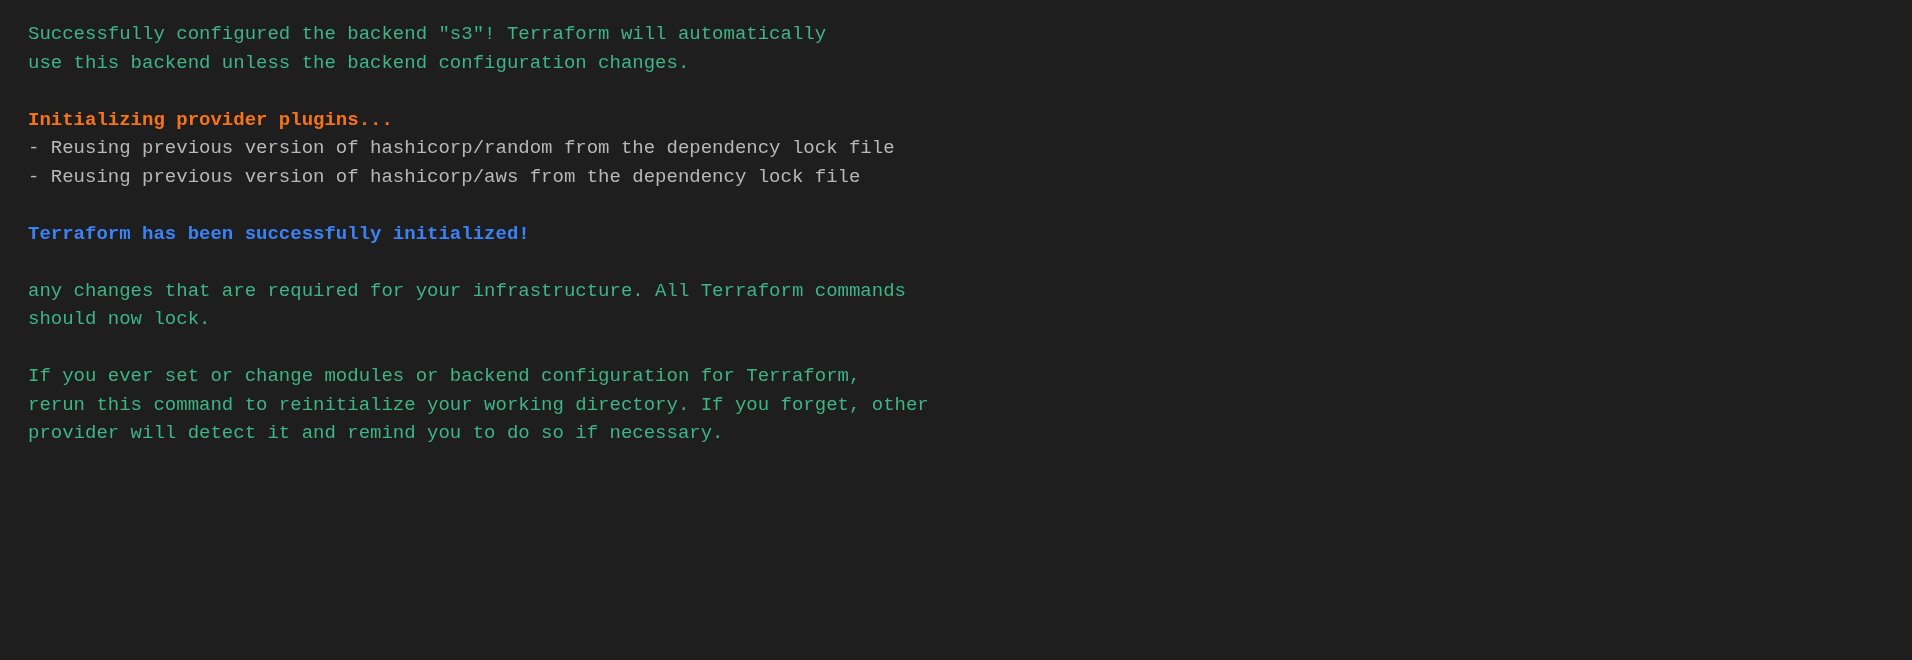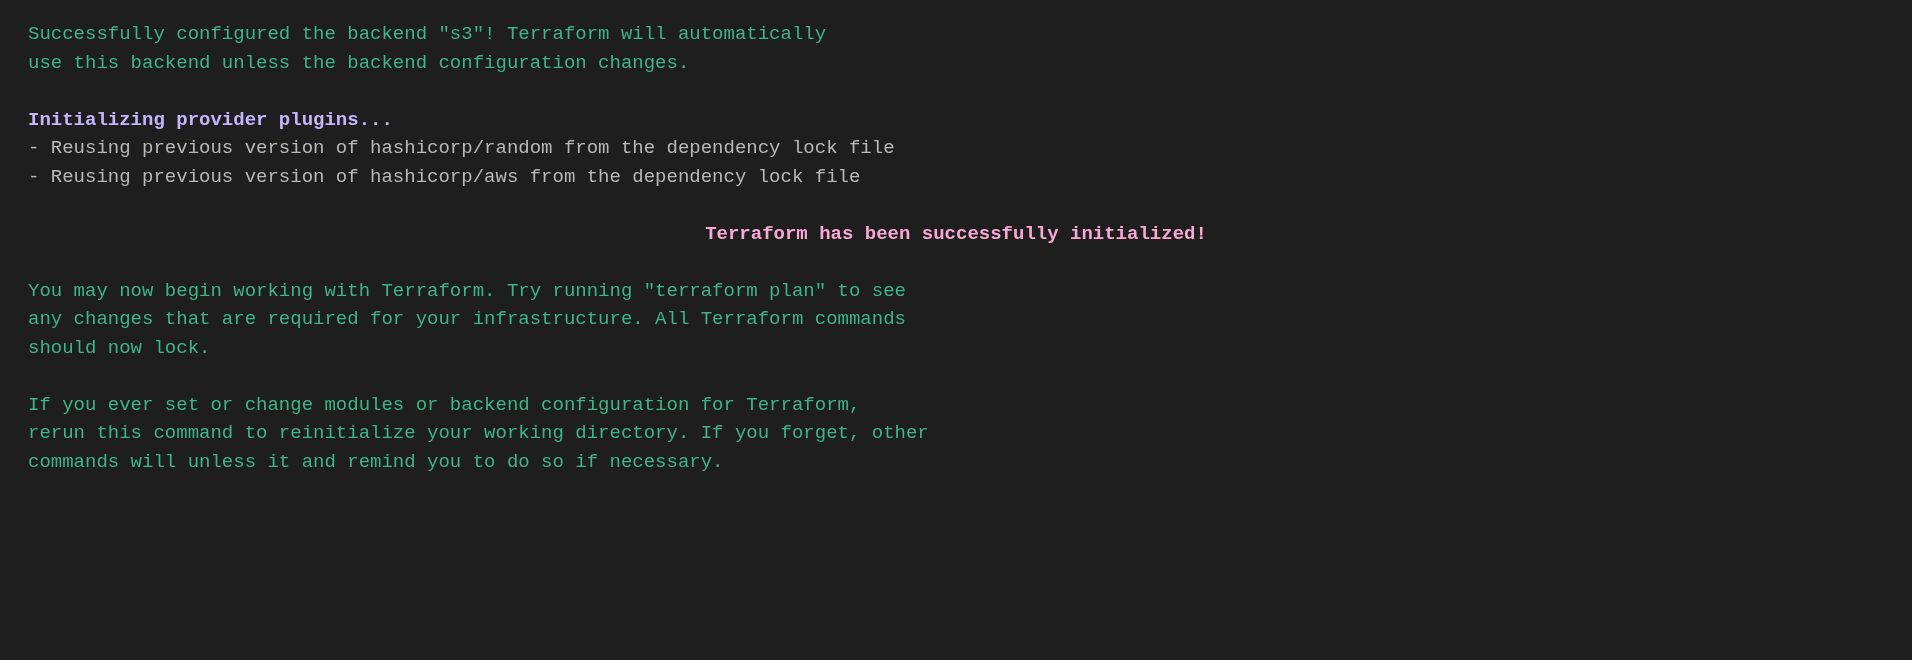--- a/index.html
+++ b/index.html
@@ -15,27 +15,26 @@
       padding: 20px 28px;
       width: 1912px;
       height: 660px;
       overflow: hidden;
       color: #cccccc;
     }
     .green {
       color: #3eb489;
     }
     .white-bold {
-      color: #c4b5fd;
+      color: #f97316;
       font-weight: bold;
     }
     .green-bold {
-      color: #f9a8d4;
+      color: #3b82f6;
       font-weight: bold;
-      text-align: center;
     }
     .gray {
       color: #b8b8b8;
     }
     .line {
       white-space: pre;
       display: block;
     }
     .blank-line {
       height: 1.5em;
@@ -47,20 +46,19 @@
 <div>
   <span class="line green">Successfully configured the backend "s3"! Terraform will automatically</span>
   <span class="line green">use this backend unless the backend configuration changes.</span>
   <div class="blank-line"></div>
   <span class="line white-bold">Initializing provider plugins...</span>
   <span class="line gray">- Reusing previous version of hashicorp/random from the dependency lock file</span>
   <span class="line gray">- Reusing previous version of hashicorp/aws from the dependency lock file</span>
   <div class="blank-line"></div>
   <span class="line green-bold">Terraform has been successfully initialized!</span>
   <div class="blank-line"></div>
-  <span class="line green">You may now begin working with Terraform. Try running "terraform plan" to see</span>
   <span class="line green">any changes that are required for your infrastructure. All Terraform commands</span>
   <span class="line green">should now lock.</span>
   <div class="blank-line"></div>
   <span class="line green">If you ever set or change modules or backend configuration for Terraform,</span>
   <span class="line green">rerun this command to reinitialize your working directory. If you forget, other</span>
-  <span class="line green">commands will unless it and remind you to do so if necessary.</span>
+  <span class="line green">provider will detect it and remind you to do so if necessary.</span>
 </div>
 
 </body></html>

